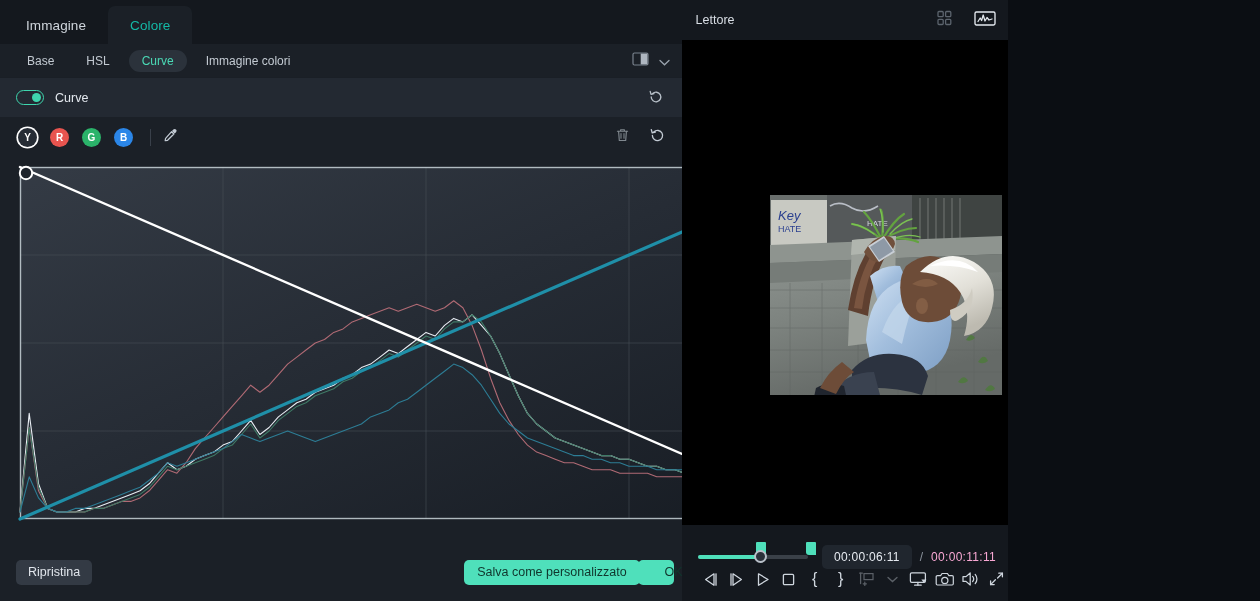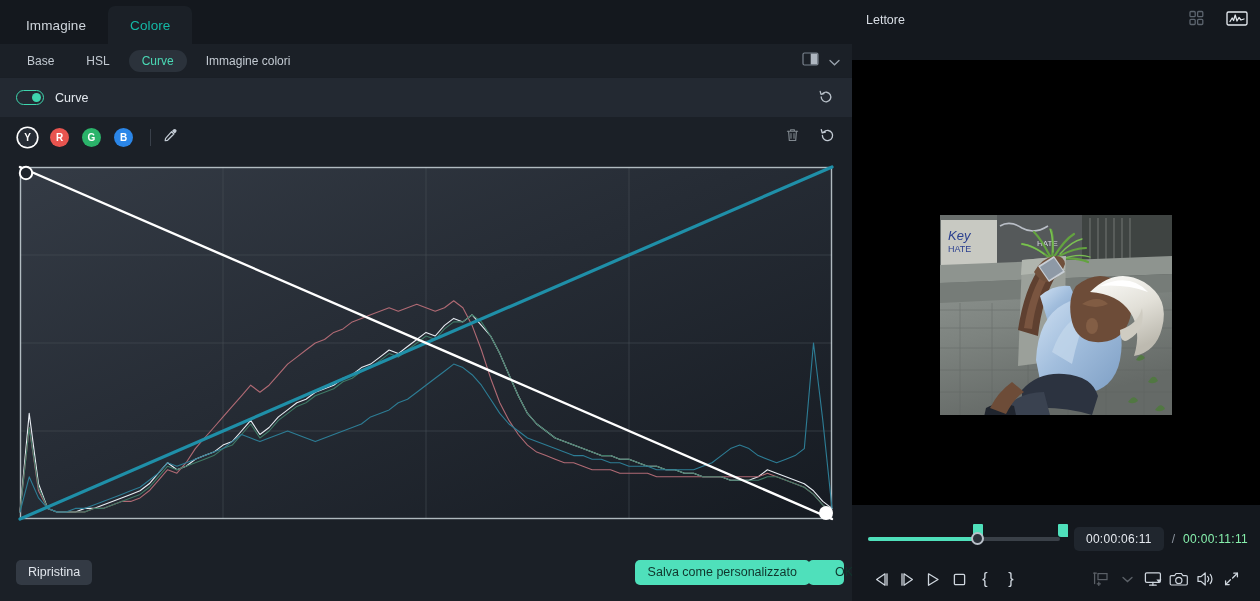--- a/index.html
+++ b/index.html
@@ -3,21 +3,21 @@
 <meta charset="utf-8">
 <style>
   * { margin:0; padding:0; box-sizing:border-box; }
   html,body{ width:1260px; height:601px; overflow:hidden; }
   body{
     background:#0b0e13;
     font-family:"Liberation Sans", sans-serif;
     color:#d8dde3;
     -webkit-font-smoothing:antialiased;
   }
-  .app{ position:relative; width:1260px; height:601px; display:flex; }
+  .app{ position:relative; width:1008px; height:601px; display:flex; }
 
   
   .left{
     width:852px; height:601px; background:#1b2027;
     display:flex; flex-direction:column; position:relative;
   }
 
   
   .tabstrip{
     height:44px; background:#14181e; display:flex; align-items:flex-end;
@@ -107,21 +107,21 @@
     background:#4fe0bb; color:#10352c;
   }
   .btn-ok{
     right:8px; top:11px; height:25px; width:28px;
     background:#4fe0bb; color:#10352c;
   }
 
   
   .right{
     width:408px; height:601px; background:#14181e;
-    display:flex; flex-direction:column; position:relative;gap:20px;
+    display:flex; flex-direction:column; position:relative;
   }
   .player-head{
     height:40px; flex:0 0 40px; display:flex; align-items:center;
     padding:0 14px; position:relative;
   }
   .player-head .ttl{ font-size:12.5px; color:#d9dee5; margin-right:12px; }
   .qsel{
     height:26px; display:flex; align-items:center; gap:9px;
     background:#1d232b; border-radius:5px; padding:0 9px; cursor:pointer;
     font-size:12.5px; color:#dde2e9;
@@ -133,21 +133,21 @@
 
   .stage{ flex:1 1 auto; background:#000; position:relative; overflow:hidden; }
   .video{
     position:absolute; left:88px; top:0; width:232px; height:100%;
     overflow:hidden;
   }
 
   
   .transport{ height:76px; flex:0 0 76px; position:relative; }
   .seekrow{
-    position:absolute; left:0; right:0; top:0; height:28px;
+    position:absolute; left:0; right:0; top:18px; height:28px;
     display:flex; align-items:center; padding:0 12px;
   }
   .track{
     position:relative; width:192px; height:4px; border-radius:2px;
     background:#3a4048; margin-left:4px;
   }
   .track .fill{
     position:absolute; left:0; top:0; height:4px; border-radius:2px;
     background:#4fe0bb;
   }
@@ -160,21 +160,21 @@
   }
   .track .handle{
     position:absolute; top:-5.5px; width:13px; height:13px; border-radius:50%;
     background:#2b313a; border:2.2px solid #b9c0c9; cursor:pointer;
   }
   .tc{
     margin-left:14px; background:#20262e; border-radius:5px;
     padding:5px 12px; font-size:12px; color:#e6eaf0; letter-spacing:.3px;
   }
   .tcsep{ margin:0 8px; font-size:12px; color:#8d959f; }
-  .tctot{ font-size:12px; color:#86efac; letter-spacing:.3px; }
+  .tctot{ font-size:12px; color:#f9a8d4; letter-spacing:.3px; }
 
   .ctrlrow{
     position:absolute; left:0; right:0; bottom:7px; height:30px;
     display:flex; align-items:center; padding:0 16px;
   }
   .cbtn{
     width:26px; height:26px; display:flex; align-items:center;
     justify-content:center; cursor:pointer; flex:0 0 auto;
   }
   .gap{ flex:1 1 auto; }

